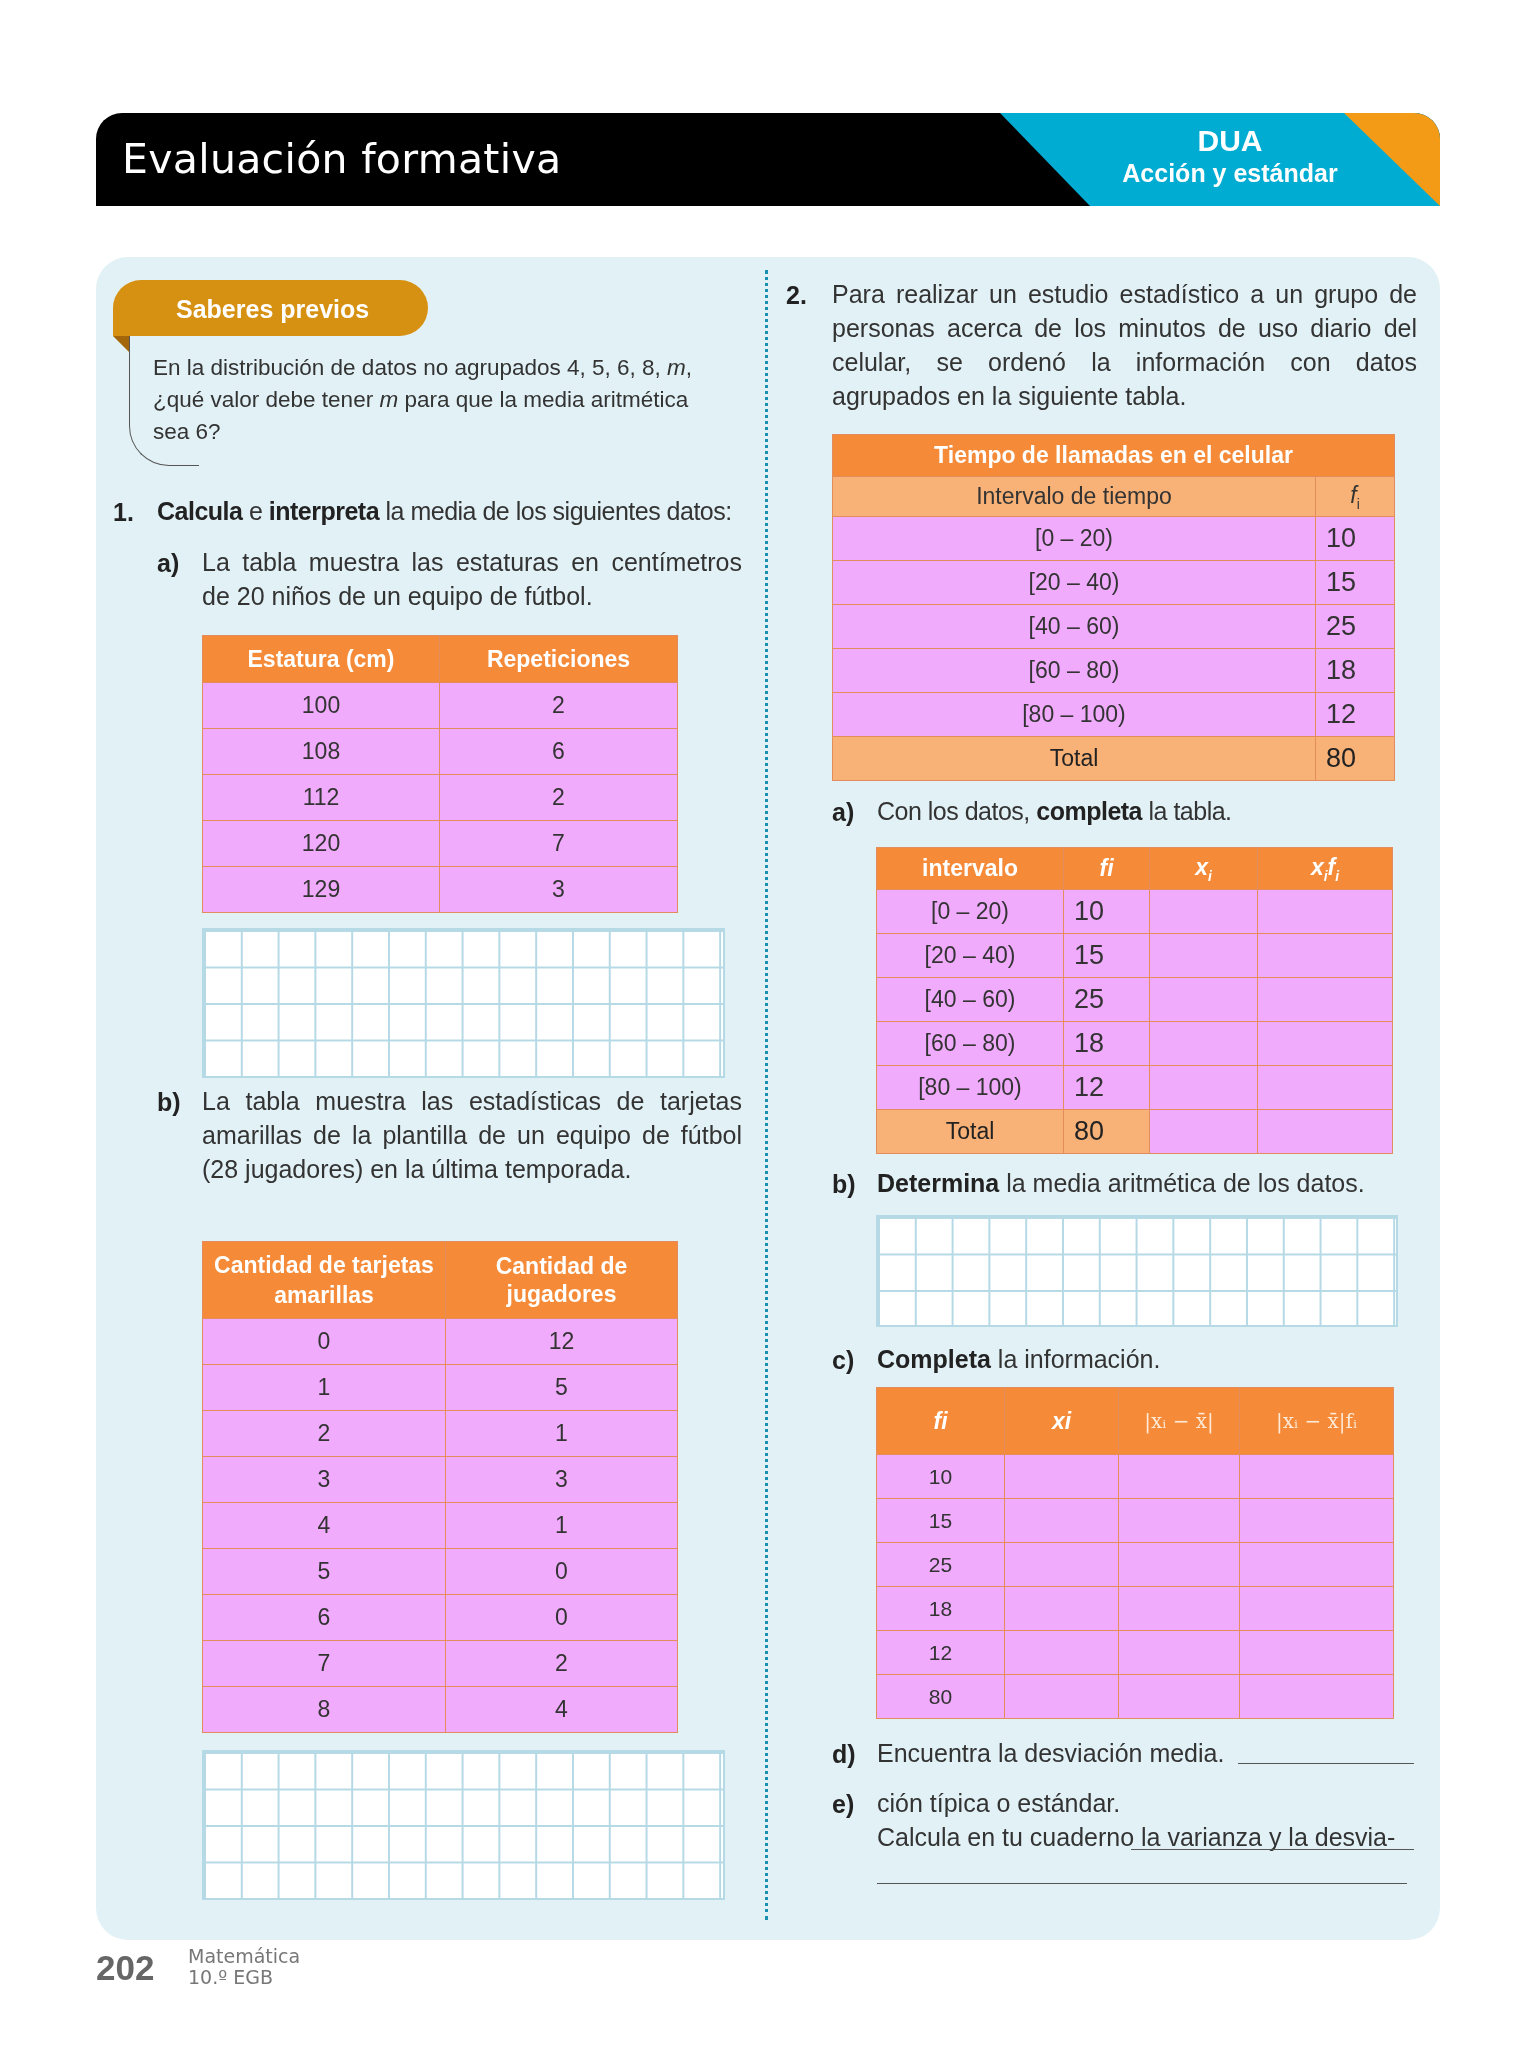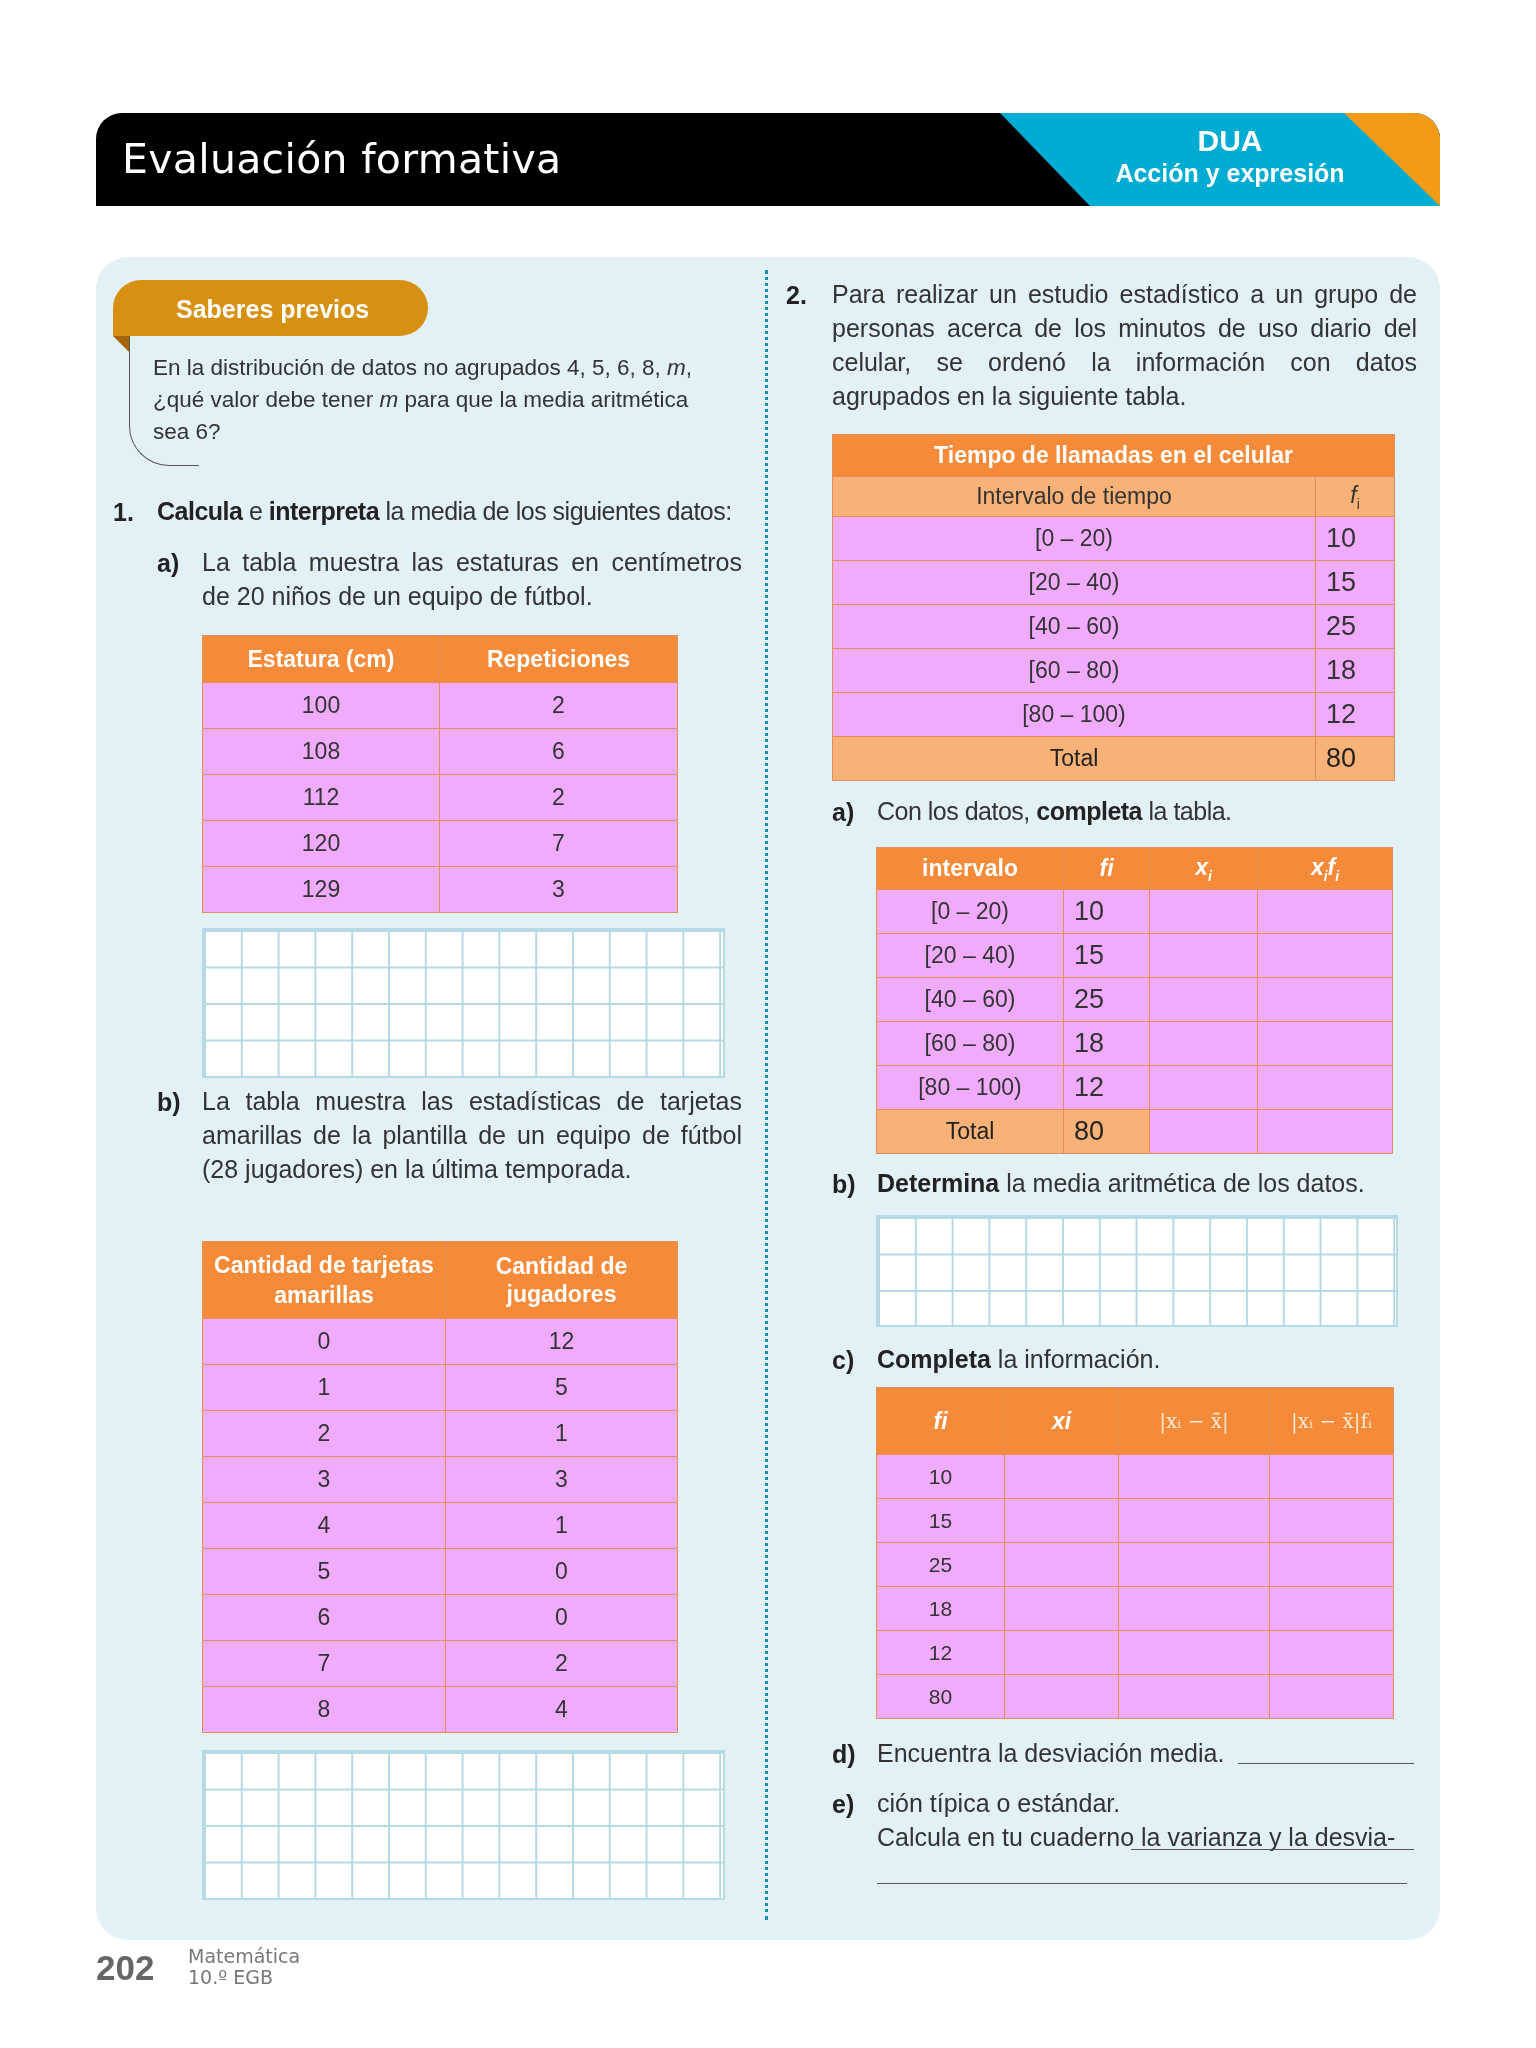--- a/index.html
+++ b/index.html
@@ -63,21 +63,21 @@
 </style>
 </head>
 <body>
 
 <div class="banner">
   <div class="light"></div>
   <div class="orange"></div>
   <div class="banner-title">Evaluación formativa</div>
   <div class="dua">
     <div class="d1">DUA</div>
-    <div class="d2">Acción y expresión</div>
+    <div class="d2">Acción y estándar</div>
   </div>
 </div>
 
 <div class="panel"></div>
 <div class="divider"></div>
 
 <div class="sp-tab">Saberes previos</div>
 <div class="sp-fold"></div>
 <div class="sp-frame"></div>
 <div class="sp-text">
@@ -274,21 +274,21 @@
 <div class="num" style="left:832px;top:1346px;">c)</div>
 <div class="q" style="left:877px;top:1342px;">
   <b>Completa</b><span> la información.</span>
 </div>
 
 <table class="t" style="left:876px;top:1387px;width:518px;">
   <tbody>
       <tr style="height:67px;">
     <th style="width:128px;font-style:italic;">fi</th>
     <th style="width:114px;font-style:italic;">xi</th>
-    <th style="width:151px;font-weight:normal;font-family:'DejaVu Serif',serif;font-size:20px;color:#fde9d6;">|xᵢ − x̄|</th>
+    <th style="width:121px;font-weight:normal;font-family:'DejaVu Serif',serif;font-size:20px;color:#fde9d6;">|xᵢ − x̄|</th>
     <th style="font-weight:normal;font-family:'DejaVu Serif',serif;font-size:20px;color:#fde9d6;">|xᵢ − x̄|fᵢ</th>
   </tr>
   <tr style="height:44px;">
         <td style="font-size:21px;">10</td>
         <td></td>
         <td></td>
         <td></td>
       </tr>
   <tr style="height:44px;">
         <td style="font-size:21px;">15</td>

